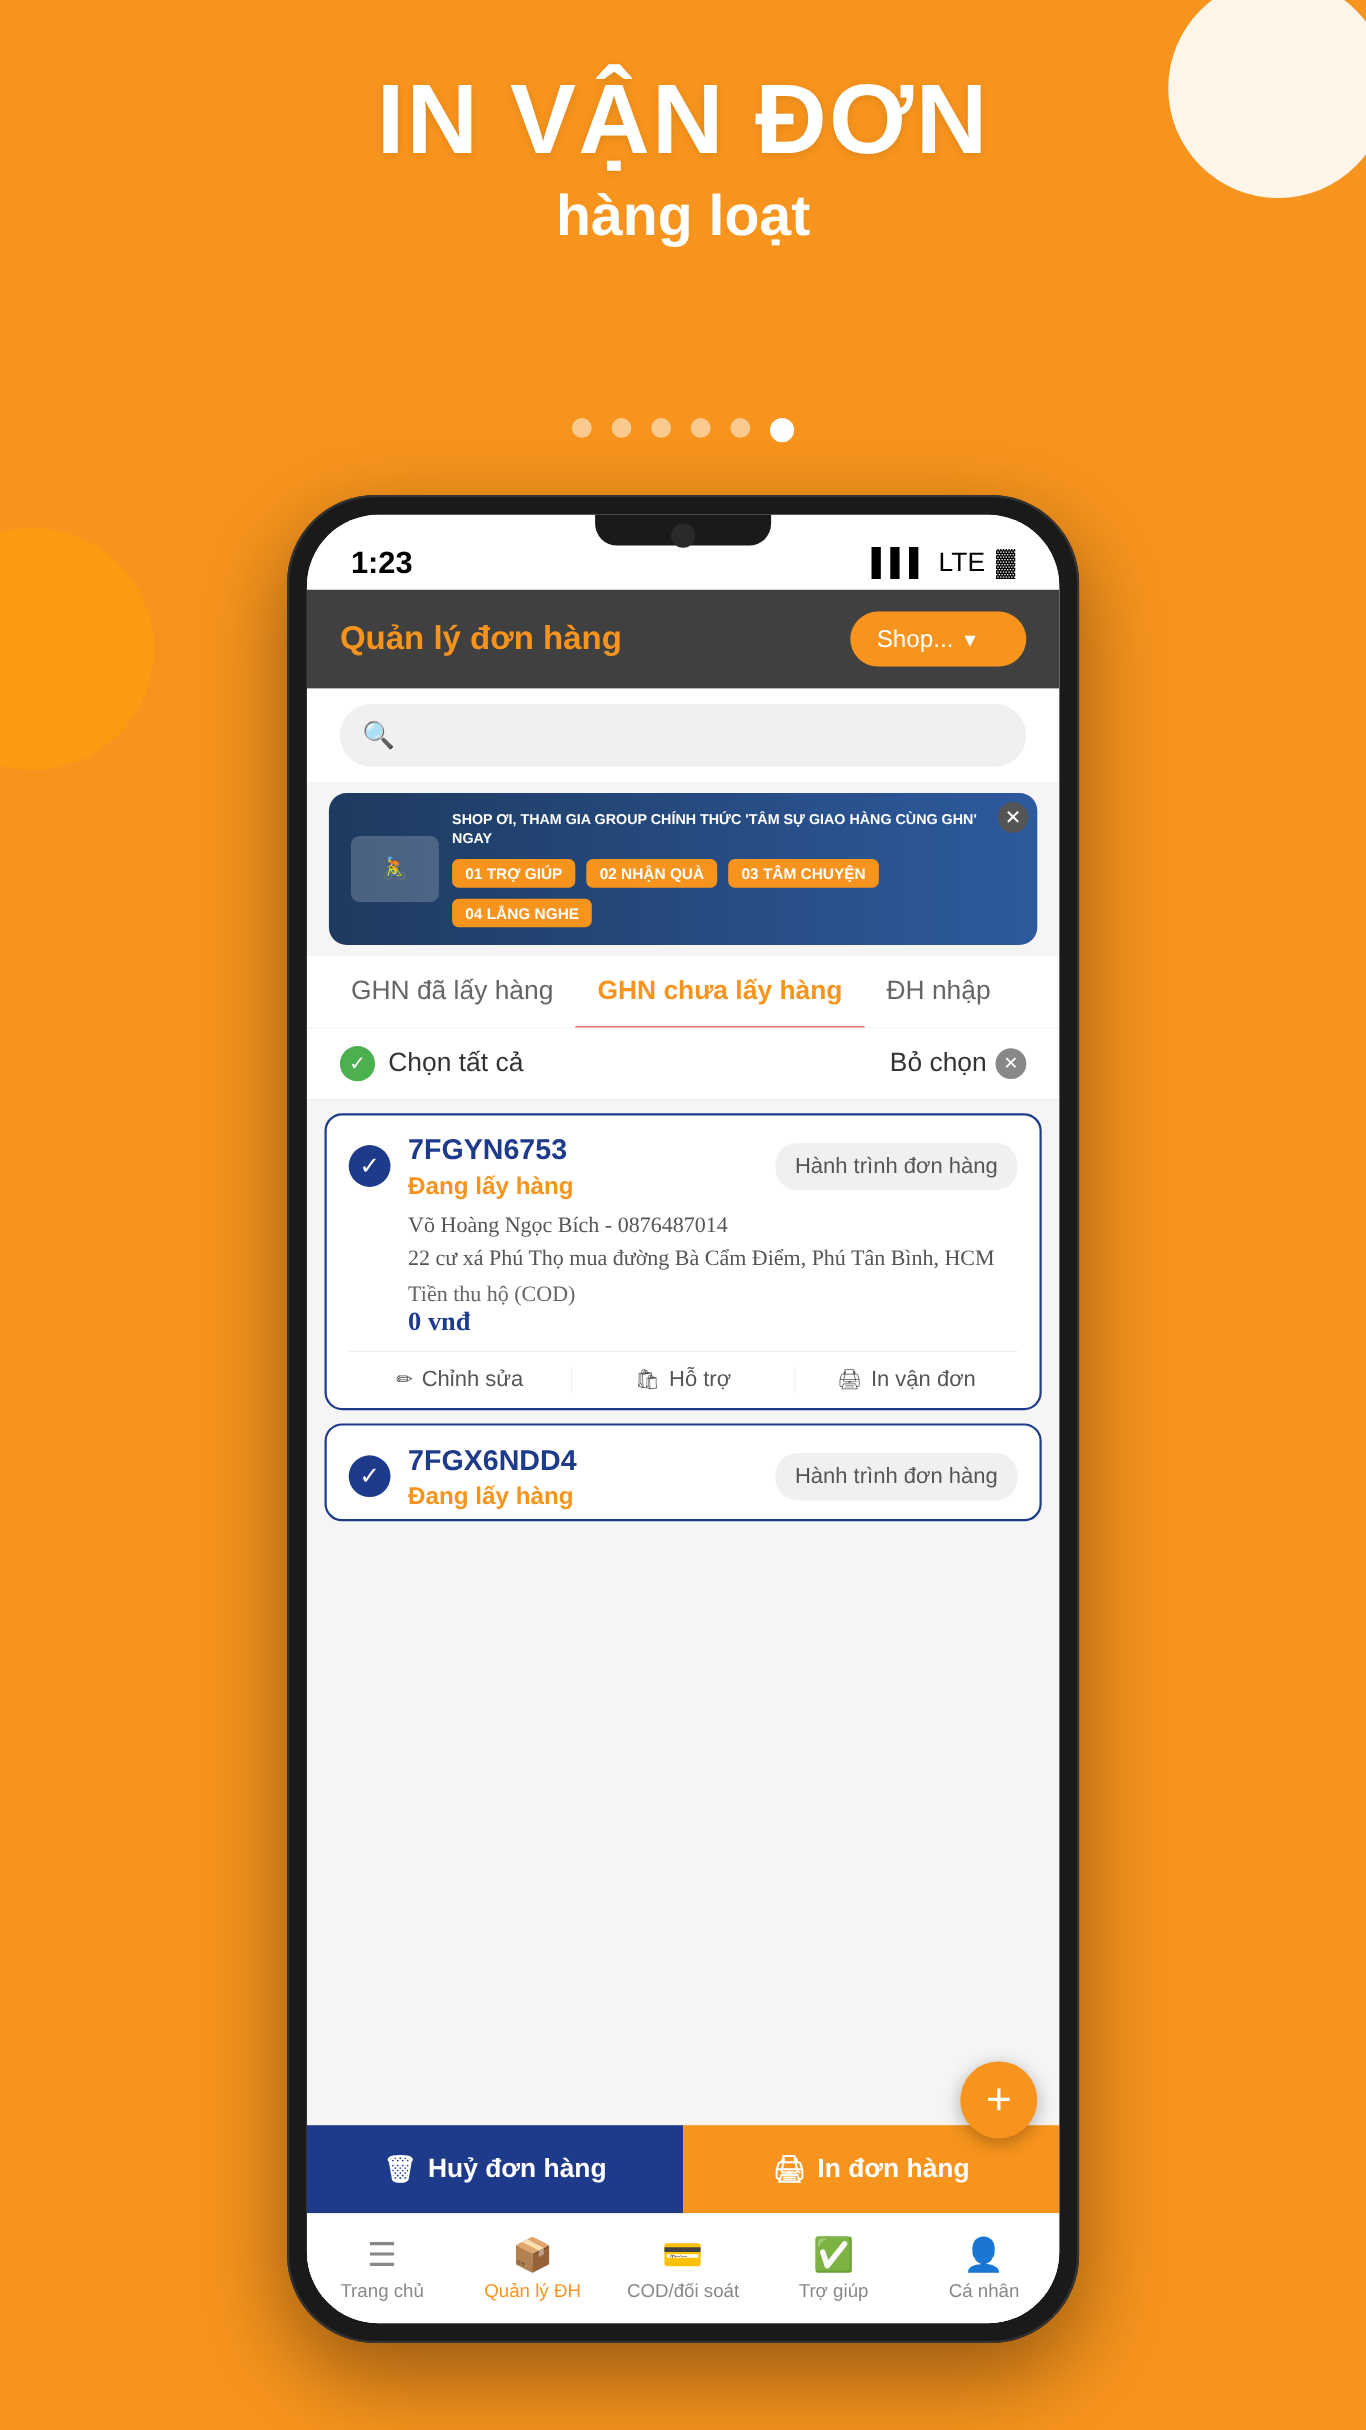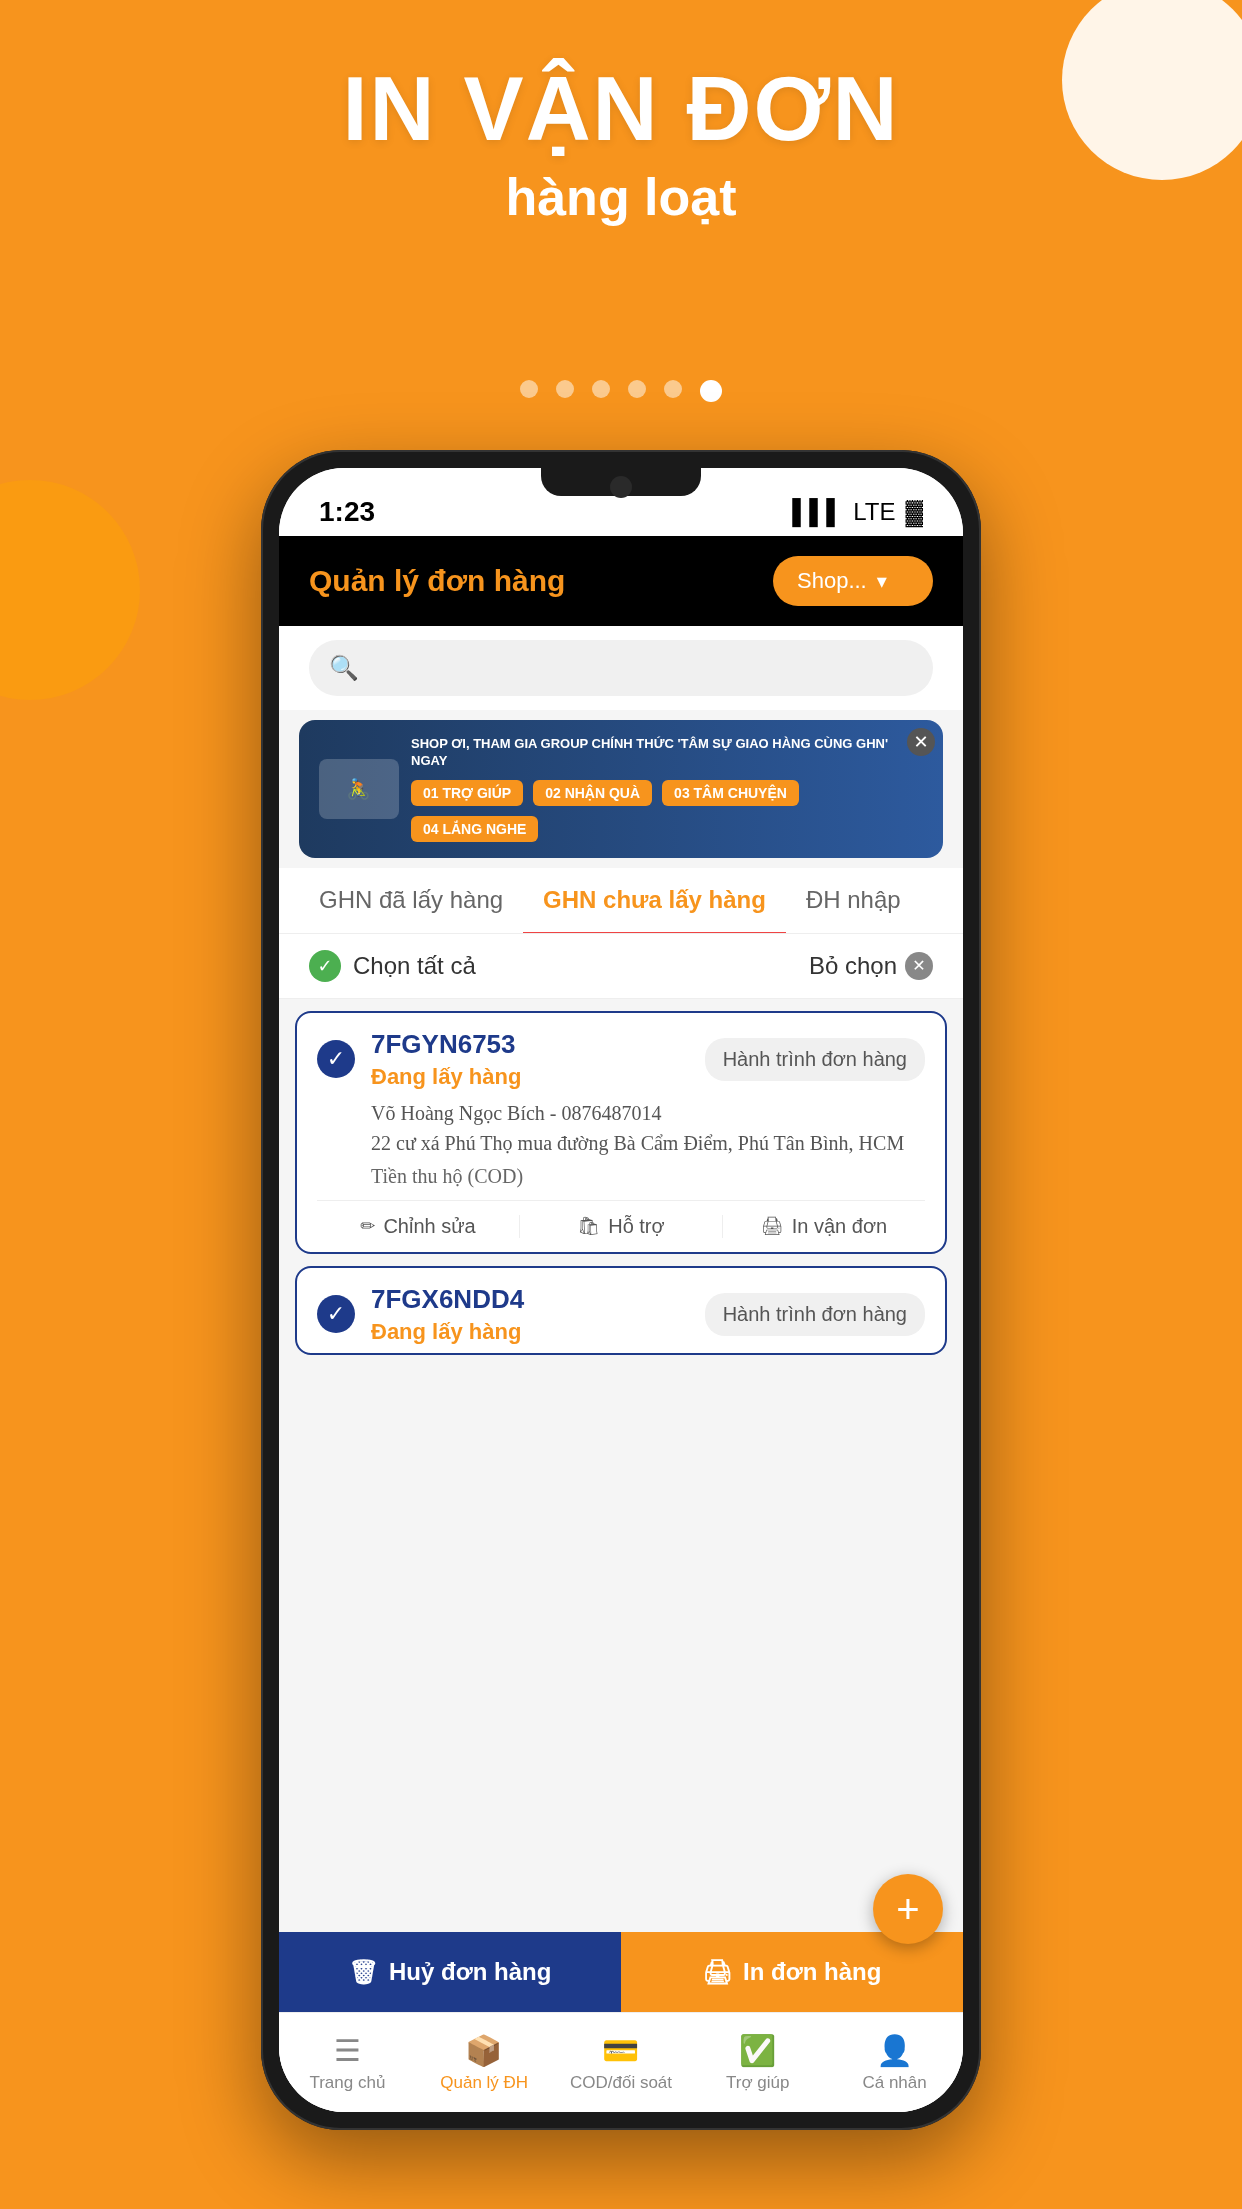--- a/index.html
+++ b/index.html
@@ -143,21 +143,21 @@
 
     
     .app-content {
       background: #f5f5f5;
       height: calc(100% - 68px);
       overflow: hidden;
     }
 
     
     .app-header {
-      background: #000000;
+      background: #404040;
       padding: 20px 30px;
       display: flex;
       align-items: center;
       justify-content: space-between;
     }
     .app-header-title {
       font-size: 30px;
       font-weight: 700;
       color: #F7941D;
     }
@@ -605,20 +605,21 @@
               </div>
             </div>
             <div class="order-journey-btn">
               <span>Hành trình đơn hàng</span>
             </div>
           </div>
           <div class="order-info">
             <div class="order-customer">Võ Hoàng Ngọc Bích - 0876487014</div>
             <div class="order-address">22 cư xá Phú Thọ mua đường Bà Cẩm Điểm, Phú Tân Bình, HCM</div>
             <div class="order-cod-label">Tiền thu hộ (COD)</div>
+            <div class="order-cod-amount">0 vnđ</div>
           </div>
           <div class="order-actions">
             <div class="order-action-btn">
               <span class="action-icon">✏</span>
               <span>Chỉnh sửa</span>
             </div>
             <div class="order-action-btn">
               <span class="action-icon">🛍</span>
               <span>Hỗ trợ</span>
             </div>

